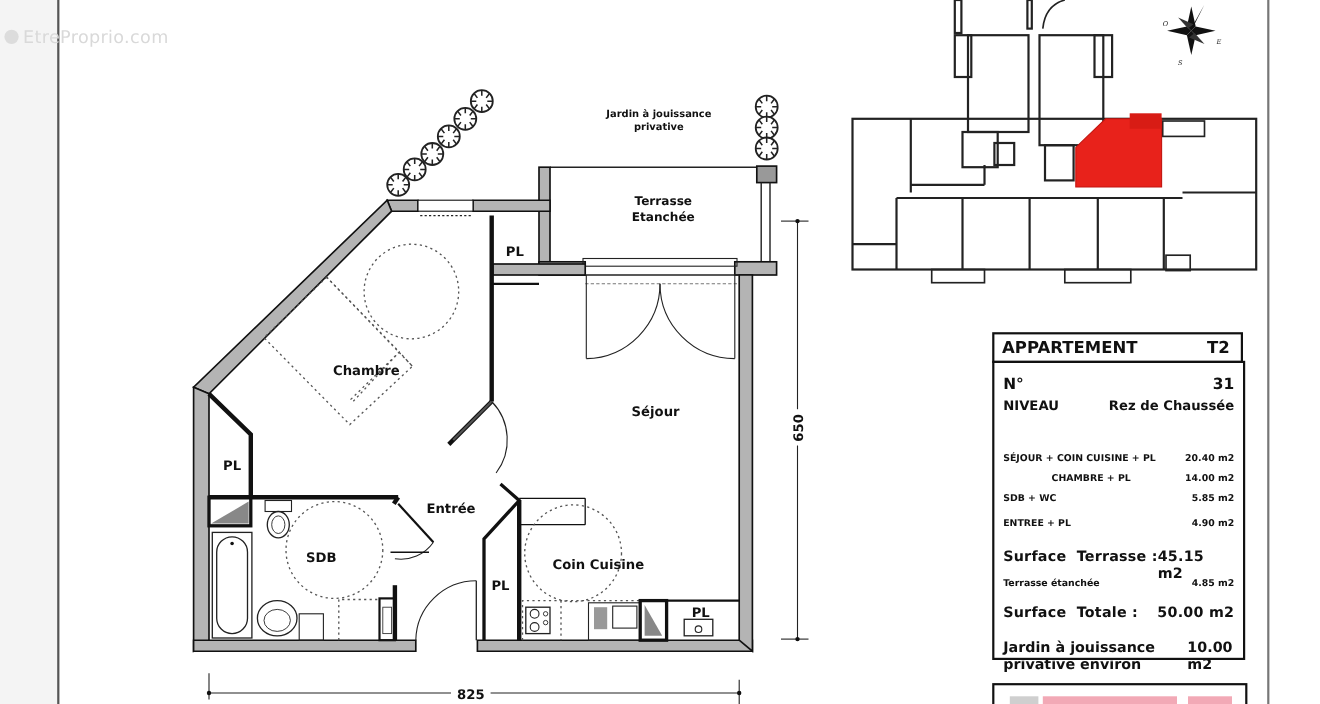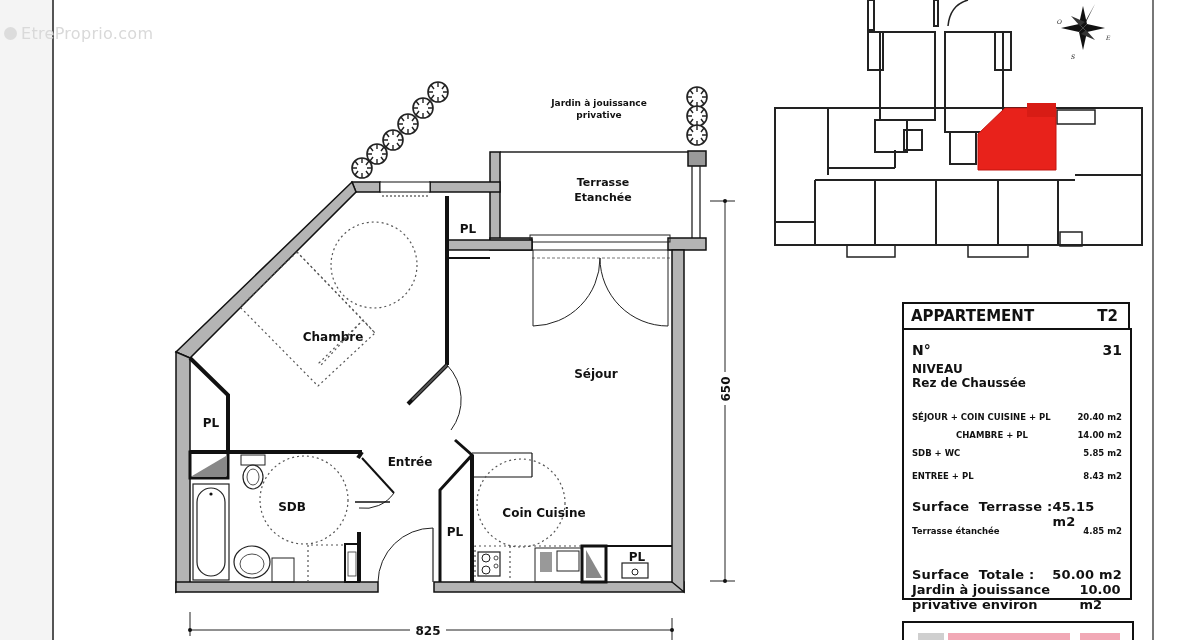--- a/index.html
+++ b/index.html
@@ -7,21 +7,21 @@
   .left-strip { position: absolute; left: 0; top: 0; width: 52px; height: 640px; background: #f4f4f4; border-right: 2px solid #555; }
   .right-line { position: absolute; left: 1152px; top: 0; width: 2px; height: 640px; background: #777; }
   .watermark { position: absolute; left: 4px; top: 24px; font-size: 16px; color: #d9d9d9; letter-spacing: 0.3px; font-family: "DejaVu Sans", sans-serif; }
   .watermark .wm-icon { display: inline-block; width: 13px; height: 13px; border-radius: 50%; background: #dcdcdc; vertical-align: -1px; margin-right: 4px; }
   svg.plan { position: absolute; left: 0; top: 0; }
   .lbl { font-family: "DejaVu Sans", sans-serif; font-weight: bold; fill: #111; }
   .box-title { position: absolute; left: 902px; top: 278px; width: 228px; height: 28px; border: 2px solid #111; box-sizing: border-box; display: flex; justify-content: space-between; align-items: center; padding: 0 10px 0 7px; font-family: "DejaVu Sans", sans-serif; font-weight: bold; font-size: 15px; color: #111; margin-top: 24px; }
   .box-info { position: absolute; left: 902px; top: 328px; width: 230px; height: 272px; border: 2px solid #111; box-sizing: border-box; font-family: "DejaVu Sans", sans-serif; font-weight: bold; color: #111; }
   .row { position: absolute; left: 8px; right: 8px; display: flex; justify-content: space-between; align-items: baseline; }
   .r-big { font-size: 14px; }
-  .r-med { font-size: 12px; flex-direction: column; }
+  .r-med { font-size: 12px; }
   .r-sm { font-size: 8.5px; }
   .r-total { font-size: 13px; letter-spacing: 0.2px; }
   .box-bottom { position: absolute; left: 902px; top: 621px; width: 232px; height: 30px; border: 2px solid #111; box-sizing: border-box; }
   .pink { position: absolute; top: 10px; height: 10px; background: #f2a9b6; }
   .grayb { position: absolute; top: 10px; height: 10px; background: #cfcfcf; }
 </style>
 </head>
 <body>
 
 <div class="left-strip"></div>
@@ -278,31 +278,31 @@
   <div class="row r-sm" style="top:100px;margin-left:44px;">
     <span>CHAMBRE + PL</span>
     <span>14.00 m2</span>
   </div>
   <div class="row r-sm" style="top:118px;">
     <span>SDB + WC</span>
     <span>5.85 m2</span>
   </div>
   <div class="row r-sm" style="top:141px;">
     <span>ENTREE + PL</span>
-    <span>8.43 m2</span>
+    <span>4.90 m2</span>
   </div>
   <div class="row r-total" style="top:169px;">
     <span style="white-space:pre;">Surface  Terrasse :</span>
     <span>45.15 m2</span>
   </div>
   <div class="row r-sm" style="top:196px;">
     <span>Terrasse étanchée</span>
     <span>4.85 m2</span>
   </div>
-  <div class="row r-total" style="top:237px;">
+  <div class="row r-total" style="top:220px;">
     <span style="white-space:pre;">Surface  Totale :</span>
     <span>50.00 m2</span>
   </div>
   <div class="row" style="top:252px; font-size:13px;">
     <span>Jardin à jouissance privative environ</span>
     <span>10.00 m2</span>
   </div>
 </div>
 
 <div class="box-bottom">

